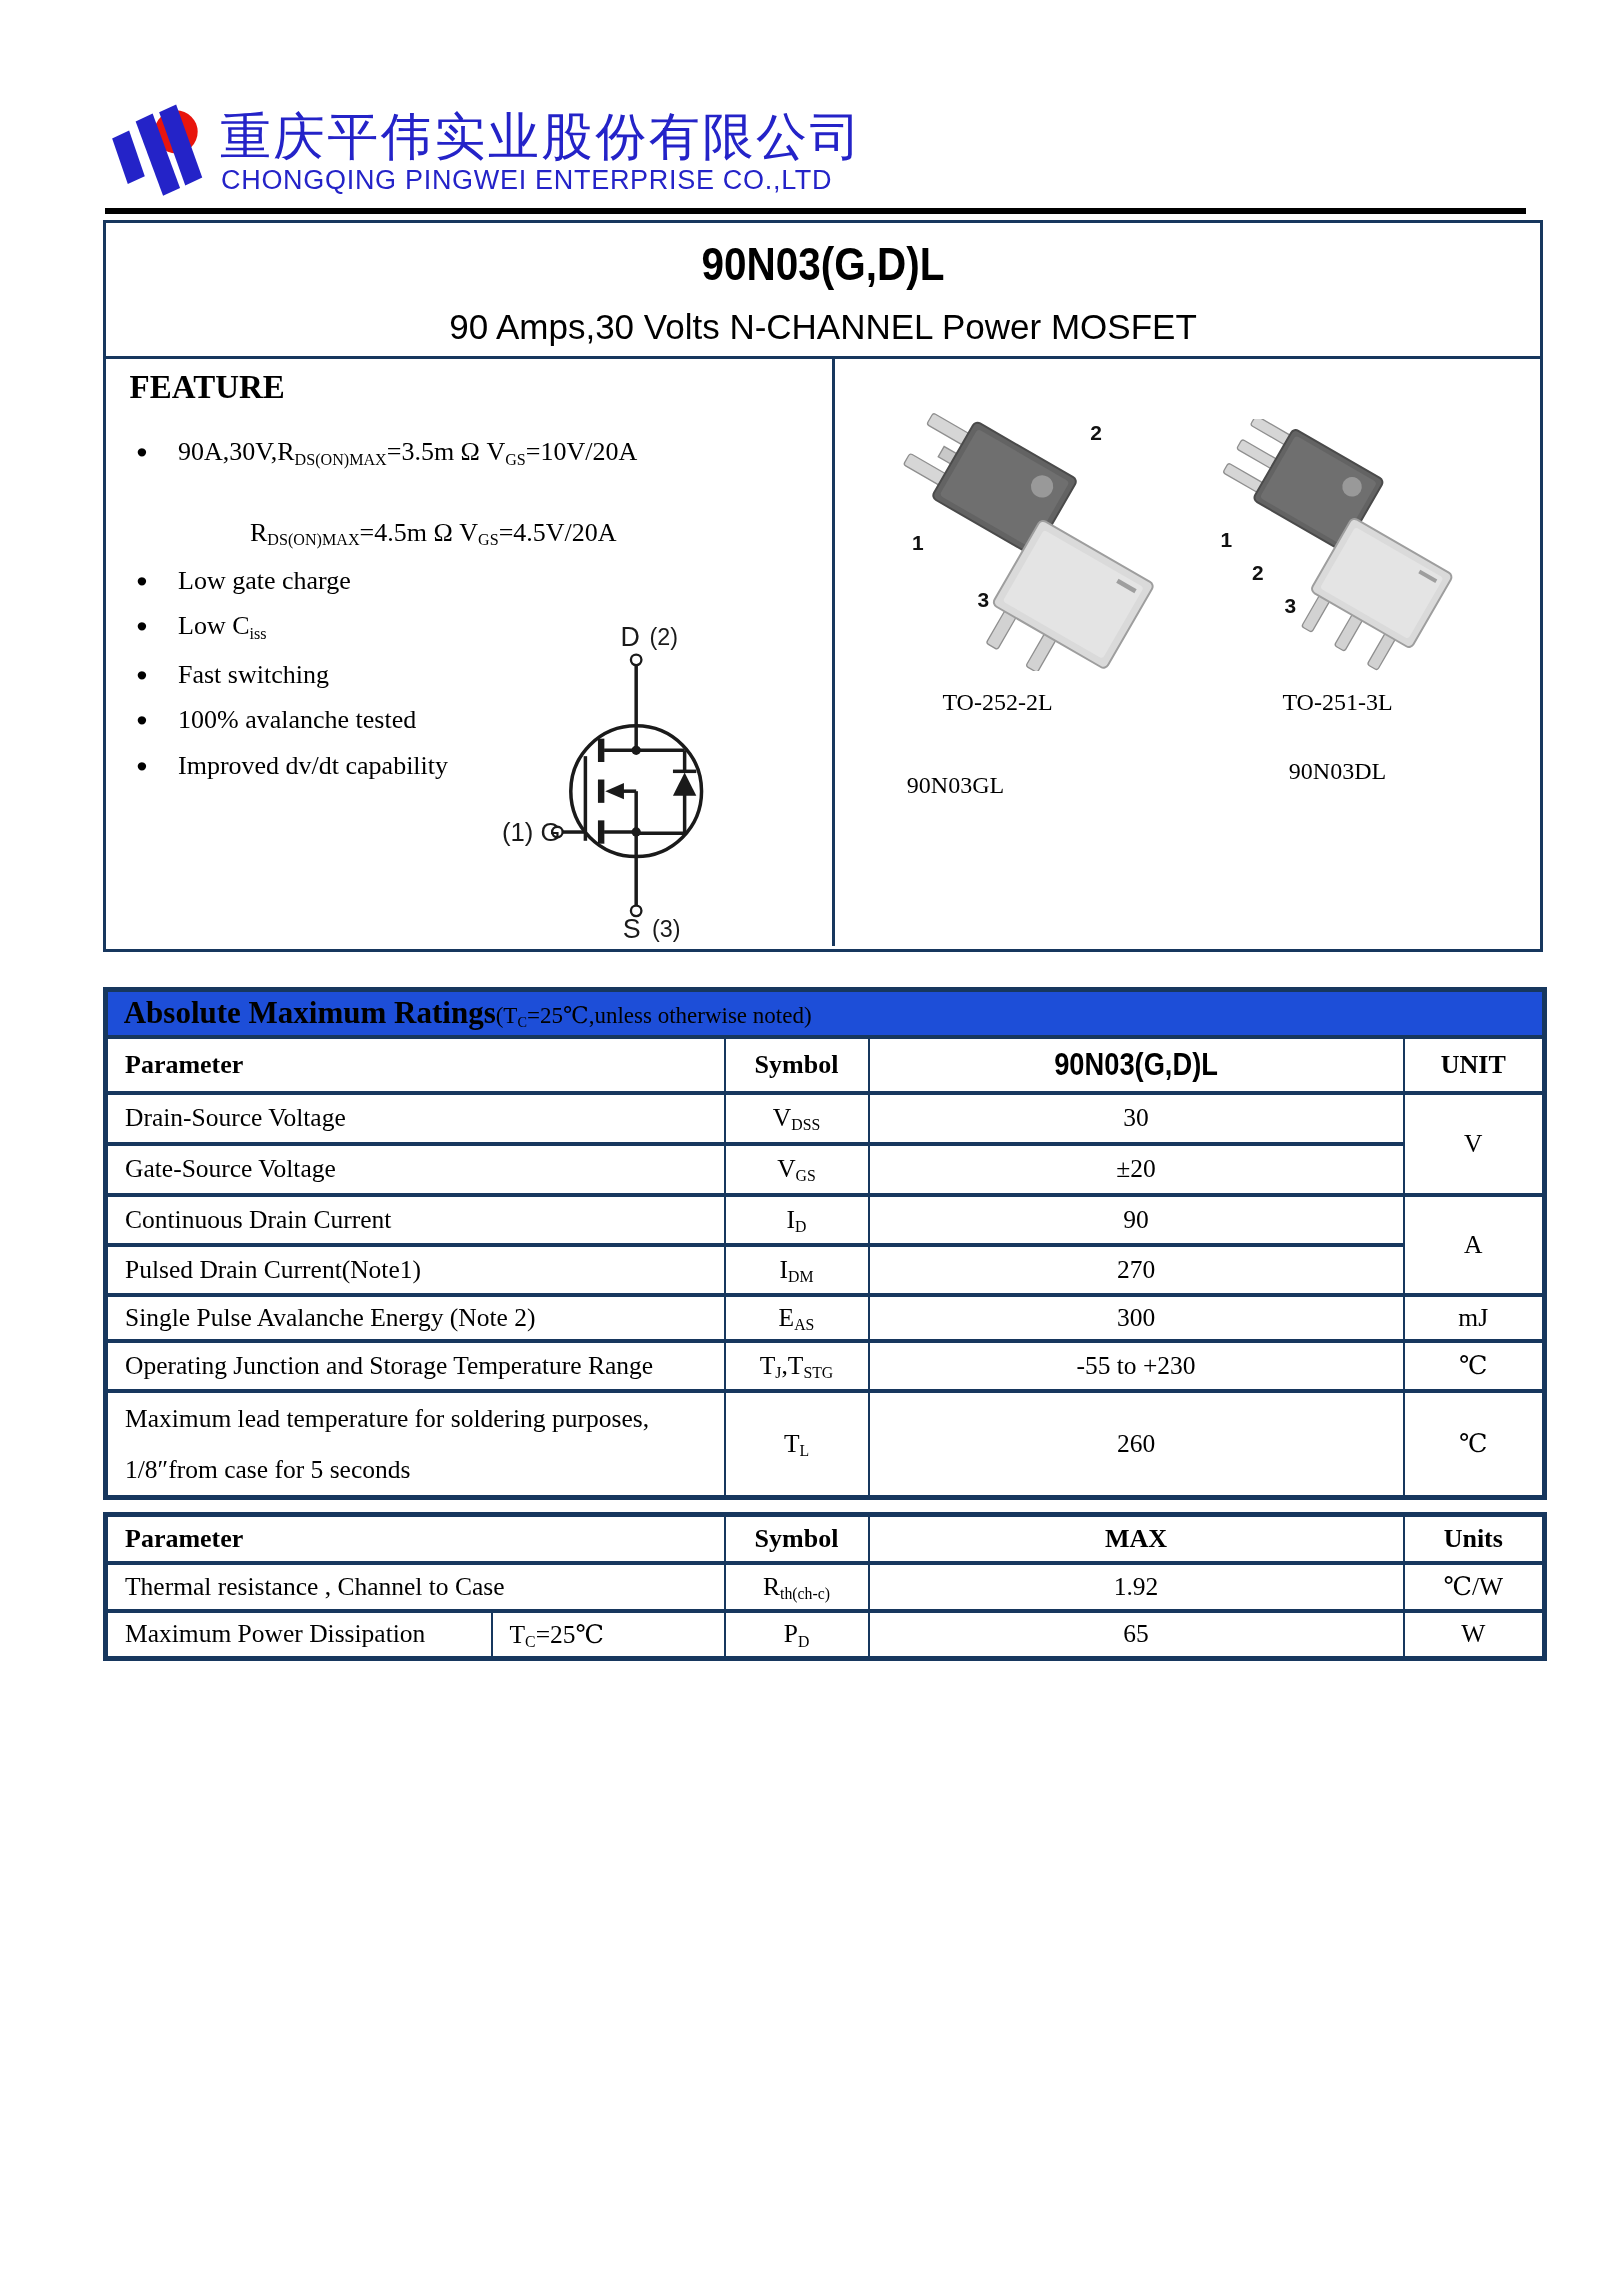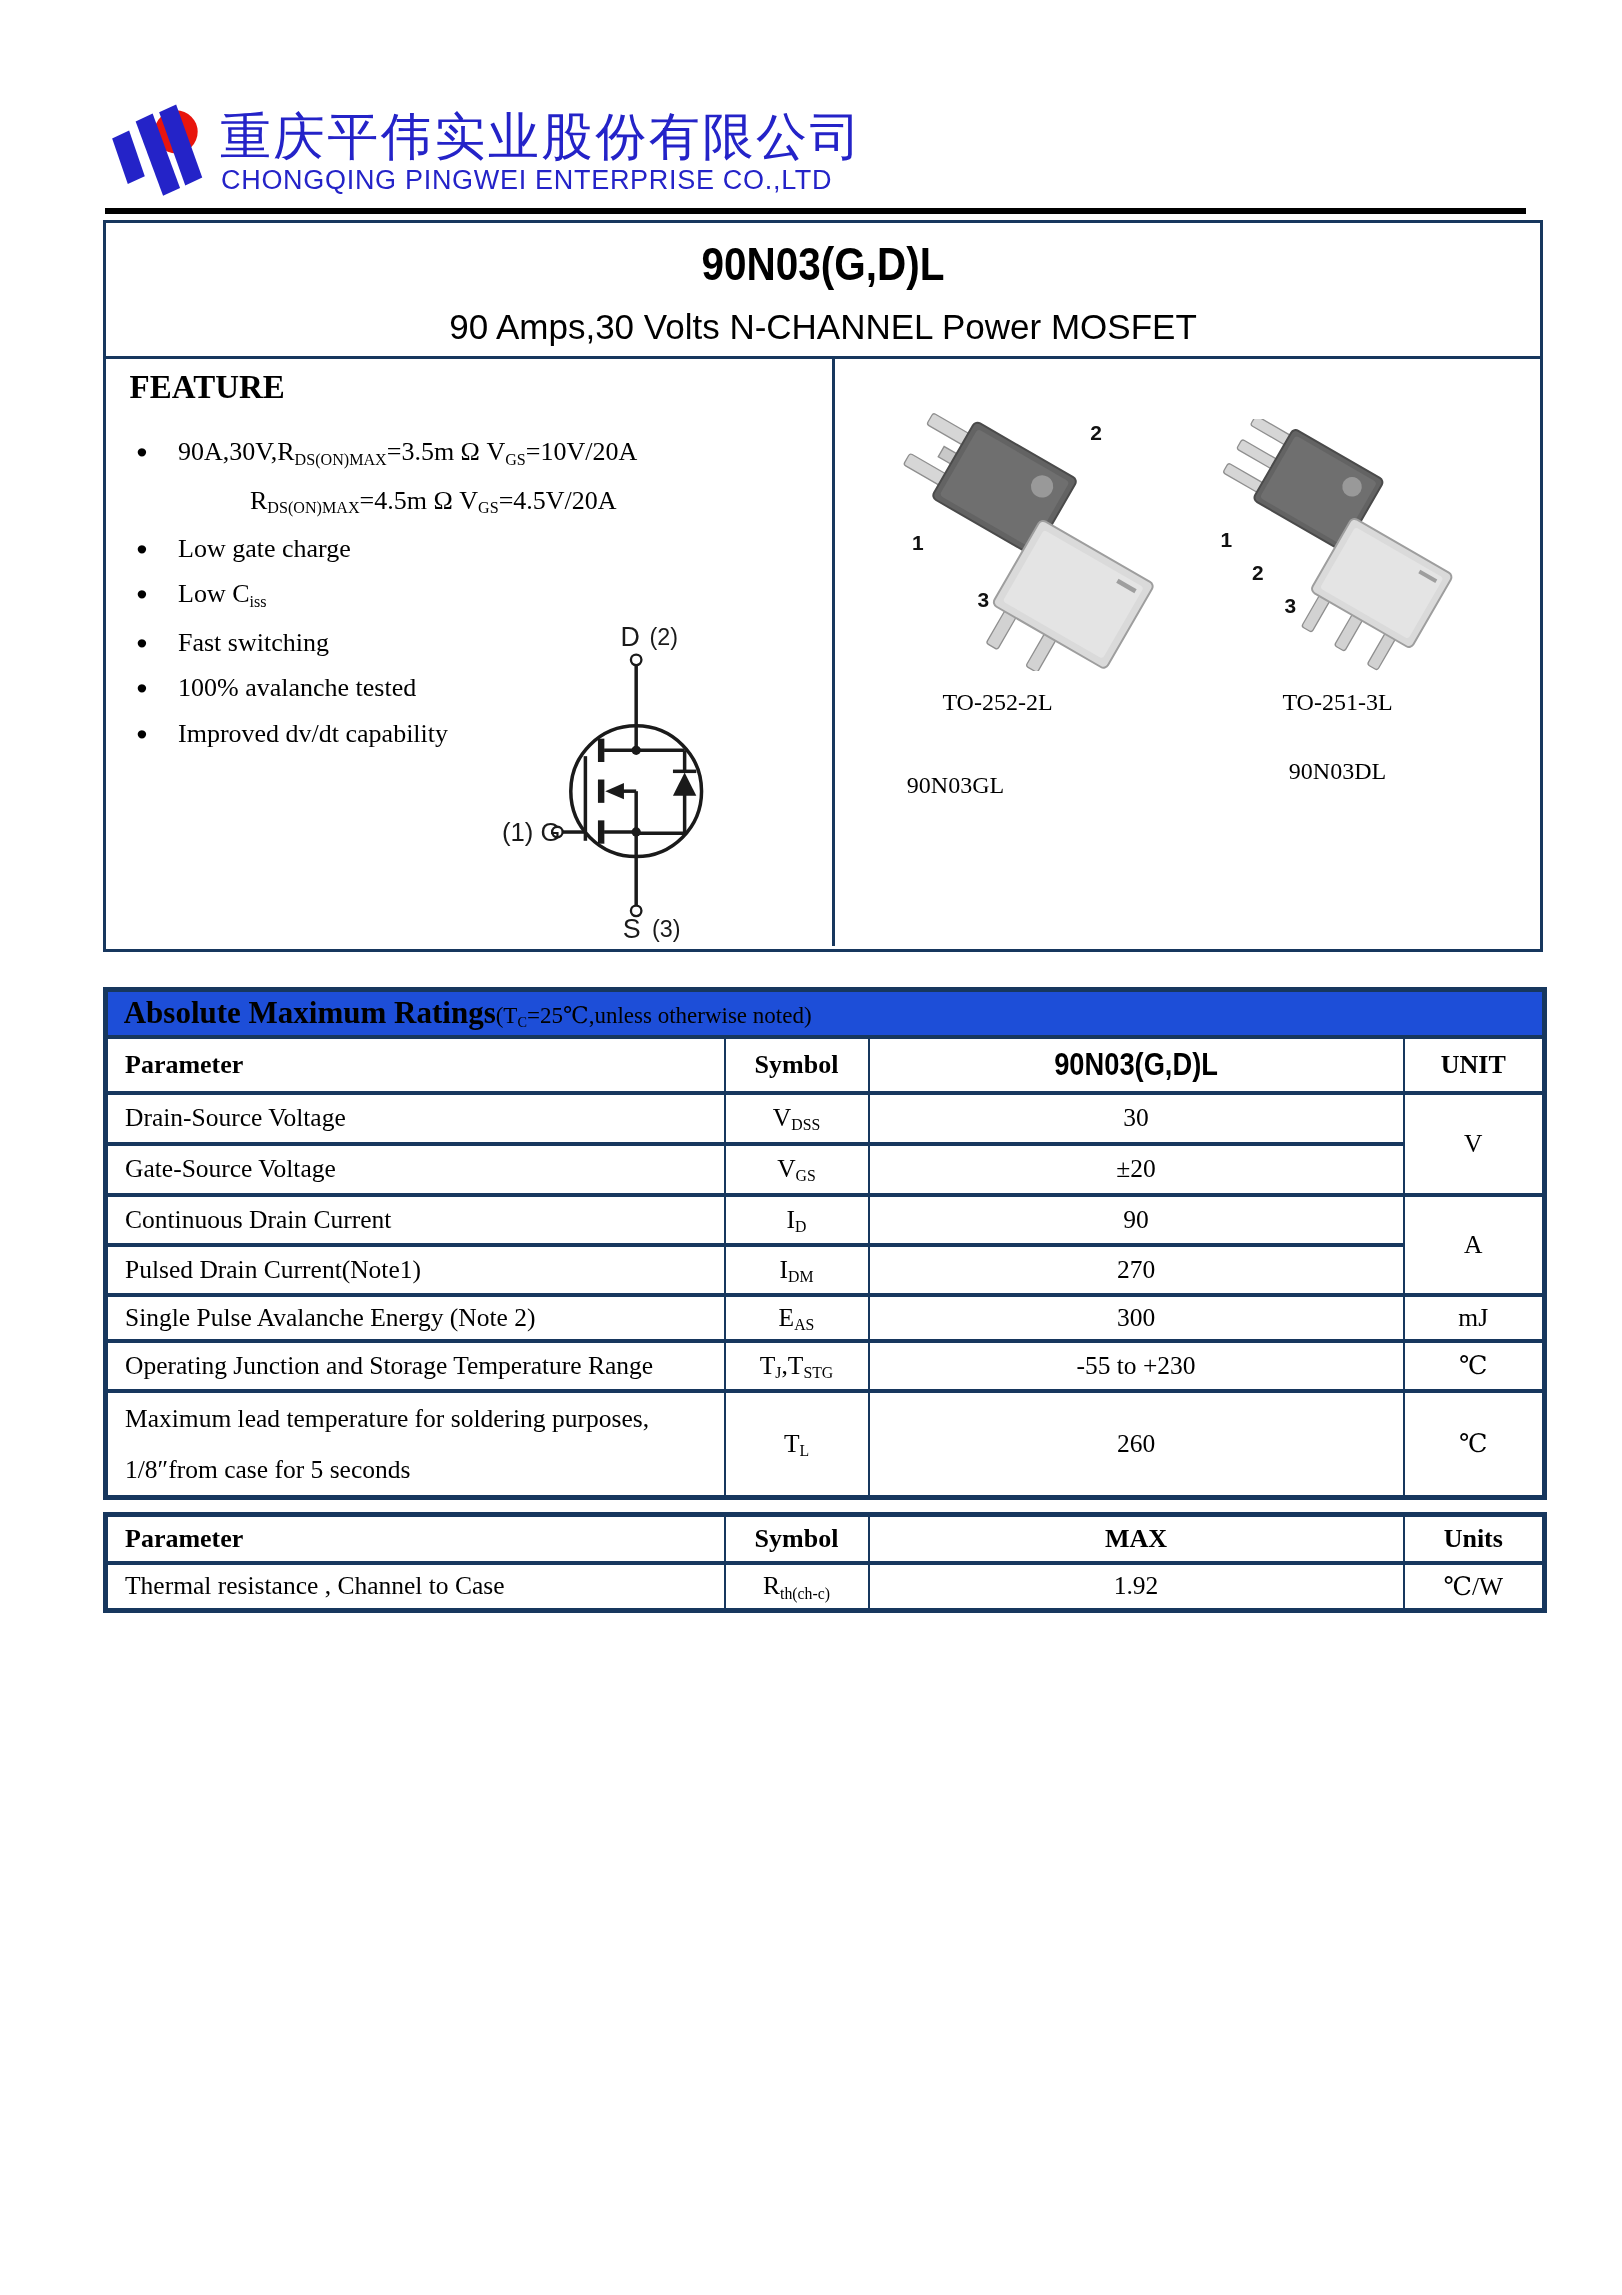--- a/index.html
+++ b/index.html
@@ -25,21 +25,21 @@
                font-family:"Liberation Sans","DejaVu Sans",sans-serif; }
   .box-divider-h { left:0; top:133px; width:100%; height:3.3px; background:#17375e; }
   .box-divider-v { left:726px; top:133px; width:3.3px; height:590px; background:#17375e; }
 
   .feature-pane { left:0; top:137px; width:726px; height:587px; }
   .feature-heading { margin:9.2px 0 0 23.6px; font-size:33px; font-weight:bold; }
   .bullets { margin:29px 0 0 0; list-style:none; }
   .bullets li { display:flex; align-items:flex-start; margin-bottom:12.4px; }
   .dot { width:72px; min-width:72px; text-align:center; font-size:19.6px; line-height:33px; }
   .btxt { font-size:26px; line-height:33px; }
-  .b2-indent { margin-left:144px; }
+  .b2-indent { margin-left:144px;margin-top:32px; }
   sub { font-size:62%; vertical-align:baseline; position:relative; top:0.28em;text-align:center; }
 
   
   .mosfet-svg { left:393px; top:393px; }
   .mosfet-svg text { font-family:"Liberation Sans","DejaVu Sans",sans-serif; fill:#1a1a1a; }
 
   
   .pkg-svg text { font-family:"Liberation Sans","DejaVu Sans",sans-serif; font-weight:bold; fill:#111; }
   .pkg-label { width:209px; text-align:center; font-size:24px; }
 
@@ -273,17 +273,24 @@
       <td class="hdr">Symbol</td>
       <td class="hdr">MAX</td>
       <td class="hdr">Units</td>
     </tr>
     <tr style="height:48px;">
       <td colspan="2" class="param">Thermal resistance , Channel to Case</td>
       <td><span>R</span><sub>th(ch-c)</sub></td>
       <td>1.92</td>
       <td>℃/W</td>
     </tr>
+    <tr style="height:48px;">
+      <td class="param">Maximum Power Dissipation</td>
+      <td class="param"><span>T</span><sub>C</sub><span>=25℃</span></td>
+      <td><span>P</span><sub>D</sub></td>
+      <td>65</td>
+      <td>W</td>
+    </tr>
   </tbody>
     </table>
 
 </div>
 
 
 </body></html>

